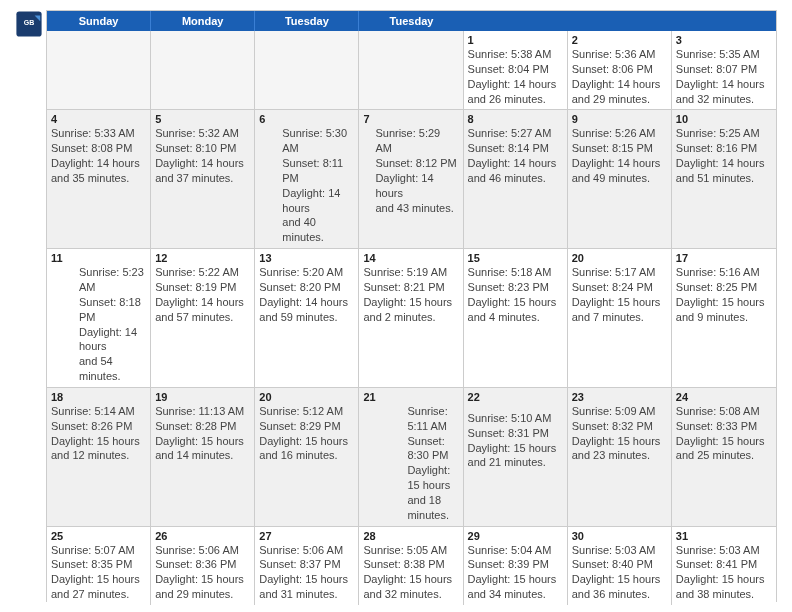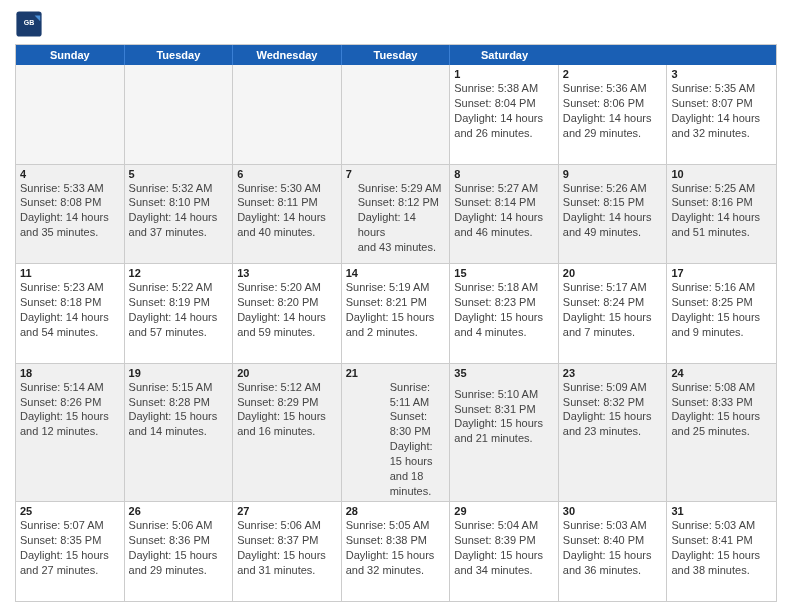--- a/index.html
+++ b/index.html
@@ -8,21 +8,21 @@
       background: #fff;
       width: 792px;
       height: 612px;
       overflow: hidden;
     }
     .page {
       width: 792px;
       height: 612px;
       padding: 10px 15px 10px 15px;
       display: flex;
-      flex-direction: column;
+      flex-direction: row;
     }
     .header {
       display: flex;
       justify-content: space-between;
       align-items: flex-start;
       margin-bottom: 6px;
     }
     .logo {
       display: flex;
       align-items: center;
@@ -128,24 +128,23 @@
     </div>
     <div class="title-block">
       <div class="month-title"></div>
       <div class="subtitle"></div>
     </div>
   </div>
 
   <div class="calendar">
     <div class="cal-header">
     <div class="cal-header-cell">Sunday</div>
+        <div class="cal-header-cell">Monday</div>
         <div class="cal-header-cell">Tuesday</div>
-        <div class="cal-header-cell">Wednesday</div>
         <div class="cal-header-cell">Tuesday</div>
-        <div class="cal-header-cell">Saturday</div>
       </div>
     <div class="cal-body">
     <div class="cal-row">
           <div class="cal-cell empty"></div>
           <div class="cal-cell empty"></div>
           <div class="cal-cell empty"></div>
           <div class="cal-cell empty"></div>
           <div class="cal-cell">
             <div class="day-num">1</div>
             <div class="cell-info" style="white-space: pre-line;">Sunrise: 5:38 AM
@@ -178,21 +177,21 @@
           </div>
           <div class="cal-cell shaded">
             <div class="day-num">5</div>
             <div class="cell-info" style="white-space: pre-line;">Sunrise: 5:32 AM
 Sunset: 8:10 PM
 Daylight: 14 hours
 and 37 minutes.</div>
           </div>
           <div class="cal-cell shaded">
             <div class="day-num">6</div>
-            <div class="cell-info" style="white-space: pre-line;">Sunrise: 5:30 AM
+            <div class="cell-info" style="white-space: pre-line; margin-left: 23px;">Sunrise: 5:30 AM
 Sunset: 8:11 PM
 Daylight: 14 hours
 and 40 minutes.</div>
           </div>
           <div class="cal-cell shaded">
             <div class="day-num">7</div>
             <div class="cell-info" style="white-space: pre-line; margin-left: 12px;">Sunrise: 5:29 AM
 Sunset: 8:12 PM
 Daylight: 14 hours
 and 43 minutes.</div>
@@ -215,21 +214,21 @@
             <div class="day-num">10</div>
             <div class="cell-info" style="white-space: pre-line;">Sunrise: 5:25 AM
 Sunset: 8:16 PM
 Daylight: 14 hours
 and 51 minutes.</div>
           </div>
         </div>
         <div class="cal-row">
           <div class="cal-cell">
             <div class="day-num">11</div>
-            <div class="cell-info" style="white-space: pre-line;">Sunrise: 5:23 AM
+            <div class="cell-info" style="white-space: pre-line; margin-left: 28px;">Sunrise: 5:23 AM
 Sunset: 8:18 PM
 Daylight: 14 hours
 and 54 minutes.</div>
           </div>
           <div class="cal-cell">
             <div class="day-num">12</div>
             <div class="cell-info" style="white-space: pre-line;">Sunrise: 5:22 AM
 Sunset: 8:19 PM
 Daylight: 14 hours
 and 57 minutes.</div>
@@ -273,41 +272,41 @@
         <div class="cal-row">
           <div class="cal-cell shaded">
             <div class="day-num">18</div>
             <div class="cell-info" style="white-space: pre-line;">Sunrise: 5:14 AM
 Sunset: 8:26 PM
 Daylight: 15 hours
 and 12 minutes.</div>
           </div>
           <div class="cal-cell shaded">
             <div class="day-num">19</div>
-            <div class="cell-info" style="white-space: pre-line;">Sunrise: 5:15 AM
+            <div class="cell-info" style="white-space: pre-line;">Sunrise: 11:13 AM
 Sunset: 8:28 PM
 Daylight: 15 hours
 and 14 minutes.</div>
           </div>
           <div class="cal-cell shaded">
             <div class="day-num">20</div>
             <div class="cell-info" style="white-space: pre-line;">Sunrise: 5:12 AM
 Sunset: 8:29 PM
 Daylight: 15 hours
 and 16 minutes.</div>
           </div>
           <div class="cal-cell shaded">
             <div class="day-num">21</div>
             <div class="cell-info" style="white-space: pre-line; margin-left: 44px;">Sunrise: 5:11 AM
 Sunset: 8:30 PM
 Daylight: 15 hours
 and 18 minutes.</div>
           </div>
           <div class="cal-cell shaded">
-            <div class="day-num">35</div>
+            <div class="day-num">22</div>
             <div class="cell-info" style="white-space: pre-line; margin-top: 8px;">Sunrise: 5:10 AM
 Sunset: 8:31 PM
 Daylight: 15 hours
 and 21 minutes.</div>
           </div>
           <div class="cal-cell shaded">
             <div class="day-num">23</div>
             <div class="cell-info" style="white-space: pre-line;">Sunrise: 5:09 AM
 Sunset: 8:32 PM
 Daylight: 15 hours

